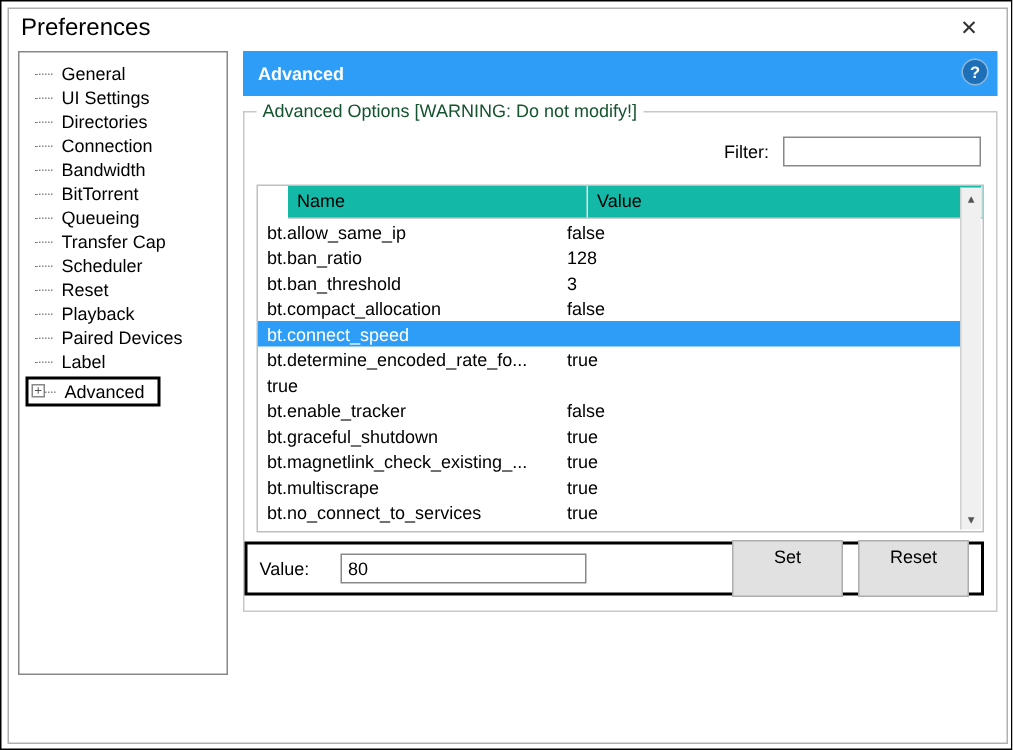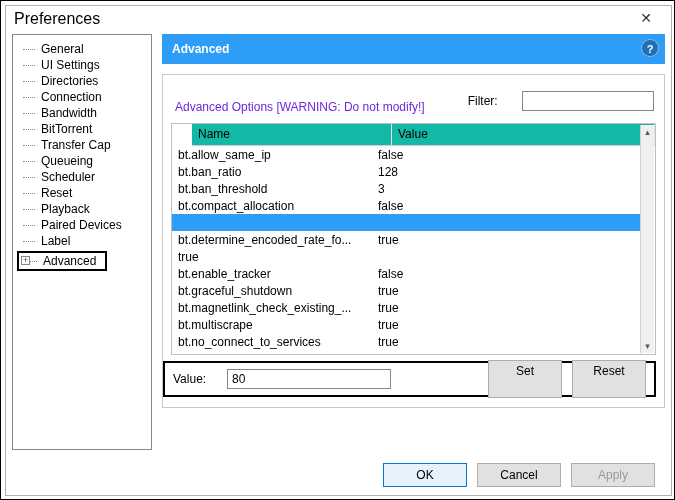--- a/index.html
+++ b/index.html
@@ -12,23 +12,23 @@
   .body { position:absolute; top:28px; left:6px; right:6px; bottom:6px; }
   .sidebar { position:absolute; left:0; top:0; width:140px; height:416px; border:1px solid #888; background:#fff; padding:6px 0 6px 4px; overflow:hidden;}
   .tree-item { position:relative; padding:1px 0 1px 24px; color:#000; }
   .tree-item::before { content:""; position:absolute; left:6px; top:50%; width:12px; border-top:1px dotted #888; }
   .tree-item.adv { border:2px solid #000; padding-left:24px; margin-top:2px; width:90px; }
   .tree-item.adv .expander { position:absolute; left:2px; top:3px; width:9px; height:9px; border:1px solid #888; font-size:9px; line-height:7px; text-align:center; color:#555; background:#fff; }
   .right { position:absolute; left:150px; top:0; right:0; bottom:0; }
   .banner { height:30px; background:#2e9df7; color:#fff; font-weight:bold; font-size:14px; padding:6px 10px; position:relative; }
   .help-icon { position:absolute; right:6px; top:5px; width:18px; height:18px; border-radius:50%; background:#1d6fb8; color:#fff; text-align:center; line-height:18px; font-size:11px; border:1px solid rgba(255,255,255,0.5);}
   .groupbox { position:absolute; left:0; right:0; top:40px; height:334px; border:1px solid #c8c8c8; }
-  .groupbox-label { position:absolute; top:-8px; left:8px; background:#fff; padding:0 4px; color:#6d28d9;margin-top:33px;}
+  .groupbox-label { position:absolute; top:-8px; left:8px; background:#fff; padding:0 4px; color:#14532d;}
   .filter-row { position:absolute; top:16px; right:10px; }
-  .filter-row label { margin-right:21px; }
+  .filter-row label { margin-right:6px; }
   .filter-row input { width:132px; height:20px; border:1px solid #888; background:#fff; }
   .table-wrap { position:absolute; left:8px; right:8px; top:48px; bottom:52px; border:1px solid #bfbfbf; background:#fff; }
   .table-head { display:flex; height:22px; background:#14b8a6; border-bottom:1px solid #d0d0d0;margin-left:20px; }
   .th { padding:3px 6px; border-right:1px solid #e4e4e4; }
   .th.name { width:200px; }
   .th.value { flex:1; }
   .rows { position:absolute; top:22px; left:0; right:14px; bottom:0; overflow:hidden; }
   .row { display:flex; height:17px; align-items:center; }
   .row .c1 { width:200px; padding:0 6px; overflow:hidden; text-overflow:ellipsis; white-space:nowrap; }
   .row .c2 { flex:1; padding:0 6px; }
@@ -55,22 +55,22 @@
   </div>
 
   <div class="body">
     <div class="sidebar">
       <div class="tree-item">General</div>
       <div class="tree-item">UI Settings</div>
       <div class="tree-item">Directories</div>
       <div class="tree-item">Connection</div>
       <div class="tree-item">Bandwidth</div>
       <div class="tree-item">BitTorrent</div>
+      <div class="tree-item">Queueing</div>
       <div class="tree-item">Transfer Cap</div>
-      <div class="tree-item">Queueing</div>
       <div class="tree-item">Scheduler</div>
       <div class="tree-item">Reset</div>
       <div class="tree-item">Playback</div>
       <div class="tree-item">Paired Devices</div>
       <div class="tree-item">Label</div>
       <div class="tree-item adv">
         <span class="expander">+</span>
         <span>Advanced</span>
       </div>
     </div>
@@ -105,20 +105,21 @@
                 </div>
                 <div class="row">
                   <div class="c1">bt.ban_threshold</div>
                   <div class="c2">3</div>
                 </div>
                 <div class="row">
                   <div class="c1">bt.compact_allocation</div>
                   <div class="c2">false</div>
                 </div>
                 <div class="row sel">
+                  <div class="c1">bt.connect_speed</div>
                 </div>
                 <div class="row">
                   <div class="c1">bt.determine_encoded_rate_fo...</div>
                   <div class="c2">true</div>
                 </div>
                 <div class="row">
                   <div class="c2">true</div>
                 </div>
                 <div class="row">
                   <div class="c1">bt.enable_tracker</div>
@@ -149,21 +150,16 @@
 
         <div class="value-row">
           <label>Value:</label>
           <input type="text" value="80" style="">
           <div style="flex:1"></div>
           <div class="btn">Set</div>
           <div class="btn">Reset</div>
         </div>
       </div>
 
-      <div class="dialog-buttons">
-        <div class="btn default">OK</div>
-        <div class="btn">Cancel</div>
-        <div class="btn disabled">Apply</div>
-      </div>
     </div>
   </div>
  </div>
 </div>
 
 </body></html>

